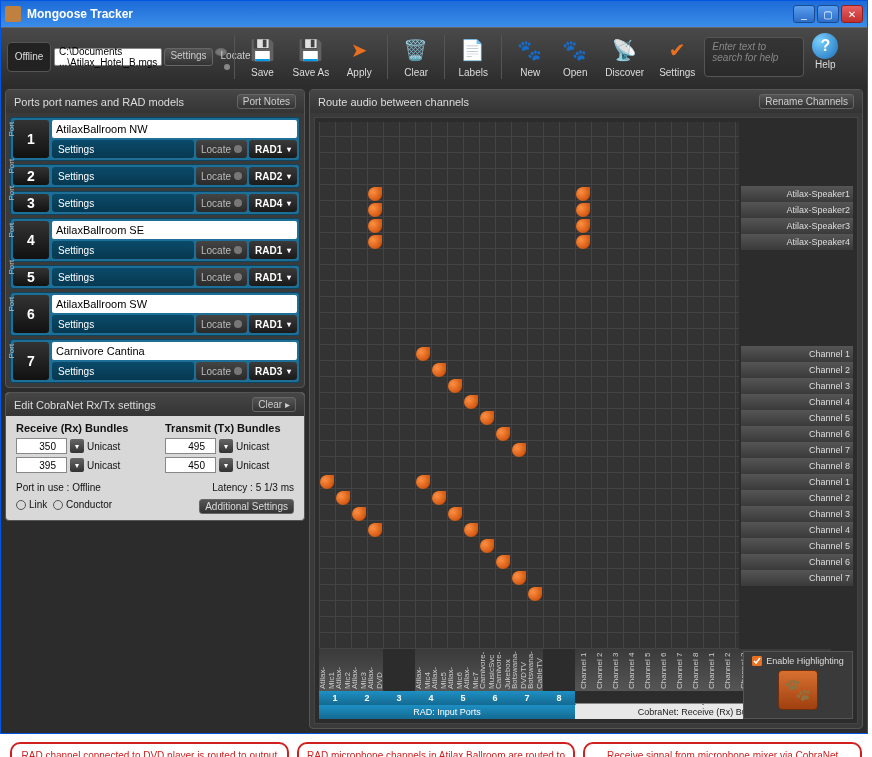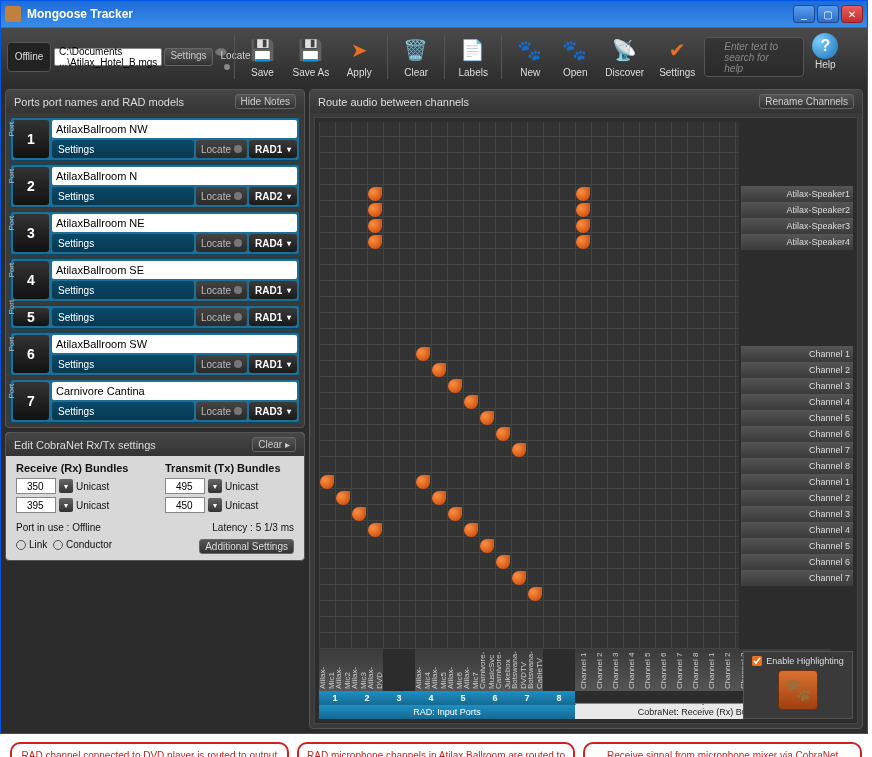--- a/index.html
+++ b/index.html
@@ -15,21 +15,21 @@
 .toolbar { background: linear-gradient(#4a4a4a,#2c2c2c); height: 58px; display: flex; align-items: center; padding: 3px 6px; gap: 3px; border-top: 1px solid #666; }
 .offline-btn { background: #222; color: #ddd; width: 44px; height: 30px; border: 1px solid #555; border-radius: 4px; display: flex; align-items: center; justify-content: center; font-size: 10px; }
 .path-area { flex: 0 0 160px; display: flex; flex-direction: row; gap: 2px; }
 .path-input { height: 18px; background: #fff; border: 1px solid #888; border-radius: 2px; padding: 0 4px; font-size: 10px; display:flex;align-items:center; }
 .path-btns { display: flex; justify-content: flex-end; gap: 2px; }
 .mini-btn { background: linear-gradient(#555,#333); color: #ccc; border: 1px solid #666; border-radius: 3px; padding: 1px 5px; font-size: 10px; cursor: pointer; }
 .mini-btn.dot::after { content: ''; display: inline-block; width: 6px; height: 6px; background: #888; border-radius: 50%; margin-left: 3px; vertical-align: middle; }
 .tool-btn { display: flex; flex-direction: column; align-items: center; padding: 2px 6px; color: #ddd; font-size: 10px; cursor: pointer; gap: 2px; }
 .tool-btn .ico { width: 30px; height: 30px; display: flex; align-items: center; justify-content: center; font-size: 20px; }
 .sep { width: 1px; height: 44px; background: #555; margin: 0 4px; }
-.search-box { width: 100px; height: 40px; background: linear-gradient(#353535,#2a2a2a); border: 1px solid #555; border-radius: 4px; padding: 3px 19px; color: #888; font-size: 10px; font-style: italic; }
+.search-box { width: 100px; height: 40px; background: linear-gradient(#353535,#2a2a2a); border: 1px solid #555; border-radius: 4px; padding: 3px 7px; color: #888; font-size: 10px; font-style: italic; }
 .help-btn { width: 36px; height: 48px; display: flex; flex-direction: column; align-items: center; color: #ddd; font-size: 10px; }
 .help-ico { width: 26px; height: 26px; background: radial-gradient(circle at 30% 30%,#7acfff,#1a6fb8); border-radius: 50%; display: flex; align-items: center; justify-content: center; color: #fff; font-weight: bold; font-size: 16px; }
 
 .content { display: flex; background: #2c2c2c; padding: 4px; gap: 4px; }
 .leftcol { width: 300px; display: flex; flex-direction: column; gap: 4px; }
 .panel { background: #3a3a3a; border: 1px solid #555; border-radius: 4px; overflow: hidden; }
 .panel-header { background: linear-gradient(#464646,#343434); padding: 4px 8px; color: #ddd; display: flex; align-items: center; justify-content: space-between; font-size: 11px; }
 .port-list { padding: 4px; display: flex; flex-direction: column; gap: 3px; max-height: 420px; overflow-y: auto; }
 .port-row { display: flex; gap: 3px; background: #1d6f97; border: 1px solid #0b4560; border-radius: 3px; padding: 2px; }
 .port-num { width: 36px; background: linear-gradient(#333,#111); color: #fff; font-weight: bold; font-size: 14px; display: flex; align-items: center; justify-content: center; border-radius: 3px; position:relative; }
@@ -41,21 +41,21 @@
 .port-locate { background: linear-gradient(#444,#2a2a2a); color: #bbb; padding: 0 5px; height: 18px; border-radius: 3px; display:flex;align-items:center;font-size:10px; gap:3px;}
 .port-rad { background: linear-gradient(#3a3a3a,#1a1a1a); color: #fff; padding: 0 6px; height: 18px; border-radius: 3px; width:48px; display:flex;align-items:center;font-size:10px;font-weight:bold; }
 .port-rad::after { content:'▾'; margin-left:auto; font-size:8px; }
 .dot { width:8px;height:8px;border-radius:50%;background:#777; }
 
 .cobranet { padding: 6px 10px; }
 .cb-cols { display: flex; gap: 20px; }
 .cb-col { flex:1; }
 .cb-col h4 { font-size: 11px; font-weight: bold; margin-bottom: 4px; color: #111; }
 .cb-row { display:flex;gap:3px;align-items:center;margin-bottom:3px; }
-.cb-num { width:40px;height:16px;background:#fff;border:1px solid #888;text-align:left;padding:0 10px;font-size:10px; }
+.cb-num { width:51px;height:16px;background:#fff;border:1px solid #888;text-align:right;padding:0 10px;font-size:10px; }
 .cb-sel { width:14px;height:14px;background:linear-gradient(#666,#333);border-radius:2px;display:flex;align-items:center;justify-content:center;color:#fff;font-size:8px; }
 .cb-label { font-size:10px;color:#111; }
 .cb-foot { display:flex;justify-content:space-between;margin-top:6px;font-size:10px;color:#111; }
 .radio { width:10px;height:10px;border:1px solid #555;border-radius:50%;display:inline-block;vertical-align:middle;margin-right:3px; }
 
 .rightcol { flex: 1; }
 .route-panel { background: #3a3a3a; border:1px solid #555; border-radius:4px; height: 640px; display:flex;flex-direction:column; }
 .route-grid { flex:1; position:relative; background:#2c2c2c; margin:4px; border: 1px solid #444; overflow:hidden;}
 .grid-cells { position:absolute; left:4px; top:4px; right:118px; bottom:74px; background:#333; }
 .grid-lines { position:absolute; inset:0; background-image: repeating-linear-gradient(0deg,#444 0,#444 1px,transparent 1px,transparent 16px), repeating-linear-gradient(90deg,#444 0,#444 1px,transparent 1px,transparent 16px); }
@@ -149,49 +149,47 @@
         <div class="help-ico">?</div>
         <span>Help</span>
       </div>
   </div>
 
   <div class="content">
     <div class="leftcol">
       <div class="panel">
         <div class="panel-header">
           <span>Ports port names and RAD models</span>
-          <span class="mini-btn">Hide Notes</span>
+          <span class="mini-btn">Port Notes</span>
         </div>
         <div class="port-list" id="port-list">
             <div class="port-row">
               <div class="port-num">1</div>
   <div class="port-body">
     <div class="port-name">AtilaxBallroom NW</div>
     <div class="port-ctrls">
       <div class="port-settings">Settings</div>
       <div class="port-locate">Locate<span class="dot"></span></div>
       <div class="port-rad">RAD1</div>
     </div>
   </div>
             </div>
             <div class="port-row">
               <div class="port-num">2</div>
   <div class="port-body">
-    <div class="port-name">AtilaxBallroom N</div>
     <div class="port-ctrls">
       <div class="port-settings">Settings</div>
       <div class="port-locate">Locate<span class="dot"></span></div>
       <div class="port-rad">RAD2</div>
     </div>
   </div>
             </div>
             <div class="port-row">
               <div class="port-num">3</div>
   <div class="port-body">
-    <div class="port-name">AtilaxBallroom NE</div>
     <div class="port-ctrls">
       <div class="port-settings">Settings</div>
       <div class="port-locate">Locate<span class="dot"></span></div>
       <div class="port-rad">RAD4</div>
     </div>
   </div>
             </div>
             <div class="port-row">
               <div class="port-num">4</div>
   <div class="port-body">

